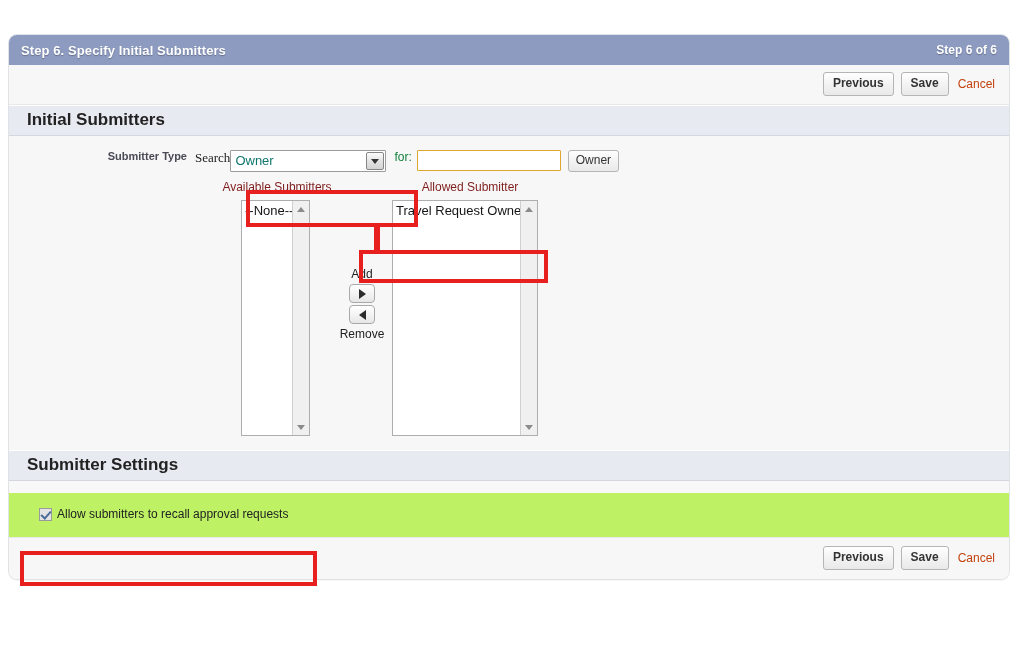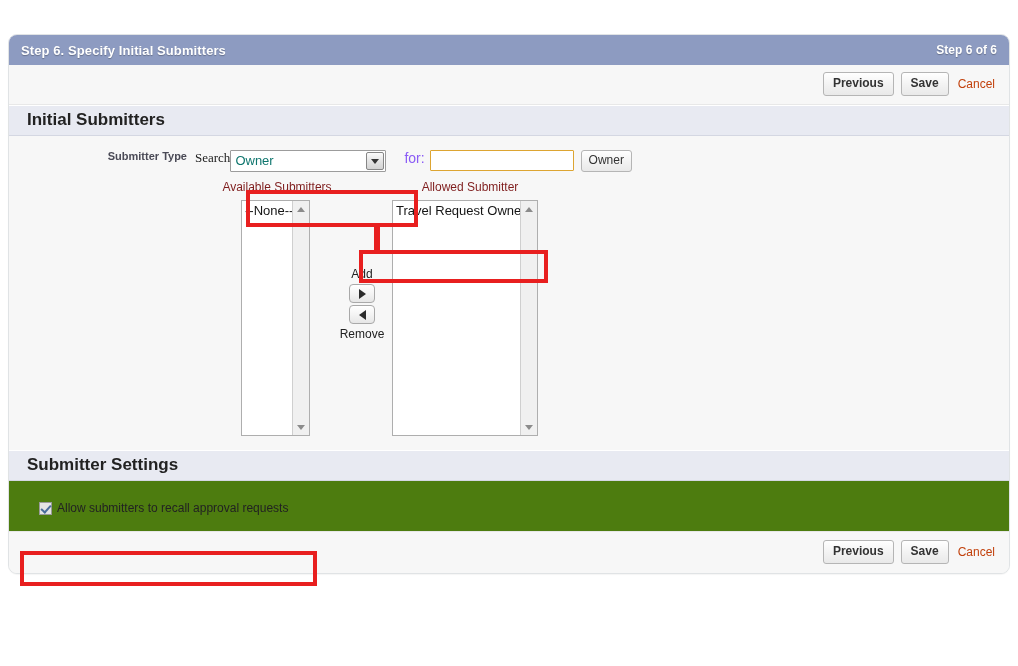--- a/index.html
+++ b/index.html
@@ -132,23 +132,23 @@
     color: #4a4a56;
     padding-right: 8px;
     box-sizing: border-box;
   }
   .lbl-search {
     font-size: 13px;
     color: #222;
     font-family: Liberation Serif, serif;
   }
   .lbl-for {
-    font-size: 14px;
-    color: #8b5cf6;
-    margin: 0 5px 0 18px;
+    font-size: 12px;
+    color: #15803d;
+    margin: 0 5px 0 8px;
   }
 
   
   .sel-wrap {
     position: relative;
     display: inline-block;
   }
   .sel {
     width: 156px;
     height: 22px;
@@ -309,23 +309,24 @@
   }
   .arrow-btn .tri-l {
     width:0;height:0;
     border-top: 5px solid transparent;
     border-bottom: 5px solid transparent;
     border-right: 7px solid #2b2b2b;
   }
 
   
   .sub-body {
-    background: #4d7c0f;
-    padding: 20px 0 16px 30px;
-    position: relative;
+    background: #bef264;
+    padding: 14px 0 16px 30px;
+    position: relative;
+    margin-top: 12px;
   }
   .chk-line {
     display: flex;
     align-items: center;
     font-size: 12px;
     color: #222;
   }
   .chk {
     width: 13px;
     height: 13px;

